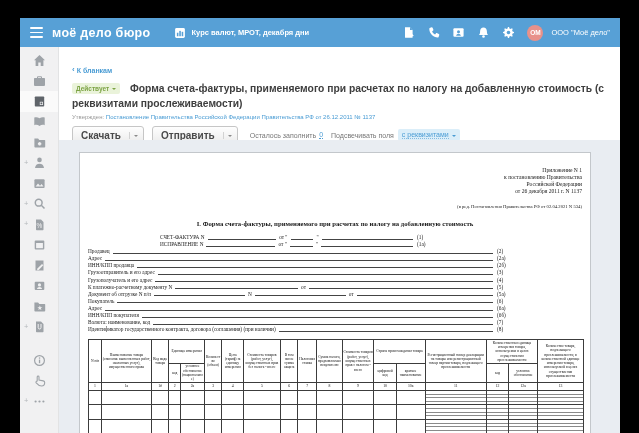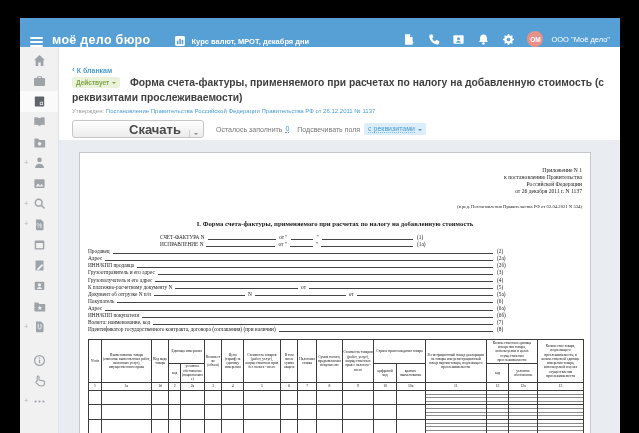--- a/index.html
+++ b/index.html
@@ -1,21 +1,21 @@
 <!DOCTYPE html>
 <html><head>
 <meta charset="utf-8">
 <style>
   html,body{margin:0;padding:0;}
   body{width:639px;height:433px;background:#000;overflow:hidden;position:relative;
        font-family:"Liberation Sans",sans-serif;-webkit-font-smoothing:antialiased;}
   .app{position:absolute;left:20px;top:18px;width:600px;height:415px;background:#fff;
        display:flex;flex-direction:column;overflow:hidden;}
   
-  .topbar{height:29px;background:#57a0d6;display:flex;align-items:flex-end;padding:0 10px;flex-shrink:0;}
+  .topbar{height:29px;background:#57a0d6;display:flex;align-items:center;padding:0 10px;flex-shrink:0;}
   .burger{width:13px;display:flex;flex-direction:column;gap:2.4px;cursor:pointer;}
   .burger span{height:1.8px;background:#fff;border-radius:1px;}
   .logo{color:#fff;font-size:12.5px;font-weight:bold;letter-spacing:.3px;margin-left:9px;white-space:nowrap;}
   .tb-menu{display:flex;align-items:center;gap:5px;margin-left:24px;color:#fff;font-size:7.5px;font-weight:bold;cursor:pointer;}
   .tb-right{margin-left:auto;display:flex;align-items:center;gap:12px;}
   .tb-icon{display:flex;color:#fff;cursor:pointer;}
   .tb-icon svg{display:block;}
   .avatar{width:16px;height:16px;border-radius:50%;background:#e8918a;color:#fff;font-size:6.5px;
           font-weight:bold;display:flex;align-items:center;justify-content:center;}
   .company{color:#fff;font-size:7.5px;white-space:nowrap;margin-left:-4px;}
@@ -26,30 +26,30 @@
   .sb-item{height:20.5px;display:flex;align-items:center;justify-content:center;color:#9ea3a8;position:relative;cursor:pointer;}
   .sb-item.selected{color:#5f646a;background:#fafafa;}
   .sb-item .plus{position:absolute;left:4px;top:50%;transform:translateY(-53%);font-size:7.5px;color:#b4b8bc;}
   .sb-sep{height:13px;}
   .sb-item svg{display:block;}
   
   .main{flex:1;display:flex;flex-direction:column;min-width:0;background:#fff;}
   .content-header{padding:11px 14px 0 13px;height:93px;box-sizing:border-box;flex-shrink:0;}
   .back-link{color:#4a9cd4;font-size:7px;cursor:pointer;display:inline-flex;align-items:center;gap:2px;font-weight:bold;}
   .back-arrow{font-size:8px;line-height:1;}
-  .title-row{position:relative;}
+  .title-row{position:relative;margin-top:6px;}
   .badge{position:absolute;left:0;top:1px;background:#eaf3da;color:#7ca344;font-size:6.5px;font-weight:bold;
          padding:2px 4px;border-radius:2px;display:inline-flex;gap:3px;align-items:center;cursor:pointer;}
   .caret{width:0;height:0;border:2.8px solid transparent;border-top-color:currentColor;margin-top:3px;}
   .page-title{font-size:10.3px;font-weight:bold;color:#3e3e3e;line-height:14.5px;text-indent:58px;}
   .approved{font-size:6px;color:#9a9a9a;margin-top:3px;white-space:nowrap;}
   .approved .doc-link{color:#4a9cd4;cursor:pointer;}
   .toolbar{display:flex;align-items:center;margin-top:6px;gap:8px;font-size:7px;color:#777;}
-  .btn{display:inline-flex;align-items:flex-end;border:1px solid #c6c6c6;border-radius:3px;
-       background:linear-gradient(#fefefe,#ececec);font-size:13px;color:#4a4a4a;overflow:hidden;height:16px;cursor:pointer;padding-left:48px;}
+  .btn{display:inline-flex;align-items:center;border:1px solid #c6c6c6;border-radius:3px;
+       background:linear-gradient(#fefefe,#ececec);font-size:10px;color:#4a4a4a;overflow:hidden;height:16px;cursor:pointer;}
   .btn-label{padding:0 8px;display:flex;align-items:center;font-weight:bold;}
   .btn-caret{border-left:1px solid #d2d2d2;width:13px;display:flex;align-items:center;justify-content:center;color:#8a8a8a;}
   .remaining{display:flex;gap:3px;align-items:center;margin-left:4px;}
   .link-num{color:#4a9cd4;border-bottom:1px dotted #4a9cd4;cursor:pointer;}
   .highlight-group{display:flex;gap:4px;align-items:center;}
   .chip{background:#dbeef9;border-radius:2px;padding:2px 4px;color:#4a9cd4;display:inline-flex;align-items:center;gap:3px;cursor:pointer;}
   .chip-label{border-bottom:1px dotted #86bbde;}
   
   .doc-area{flex:1;background:#e9edf2;padding:12px 0 0 20px;overflow:hidden;min-height:0;}
   .page{width:512px;background:#fff;border:1px solid #c3c7cb;box-sizing:border-box;
@@ -297,20 +297,26 @@
           <span>Утвержден:</span>
           <span class="doc-link">Постановление Правительства Российской Федерации Правительства РФ от 26.12.2011 № 1137</span>
         </div>
         <div class="toolbar">
           <span class="btn">
               <span class="btn-label">Скачать</span>
               <span class="btn-caret">
                 <span class="caret"></span>
               </span>
             </span>
+          <span class="btn">
+              <span class="btn-label">Отправить</span>
+              <span class="btn-caret">
+                <span class="caret"></span>
+              </span>
+            </span>
           <span class="remaining">
             <span>Осталось заполнить</span>
             <span class="link-num">0</span>
           </span>
           <span class="highlight-group">
             <span>Подсвечивать поля</span>
             <span class="chip">
                 <span class="chip-label">с реквизитами</span>
                 <span class="caret"></span>
               </span>

